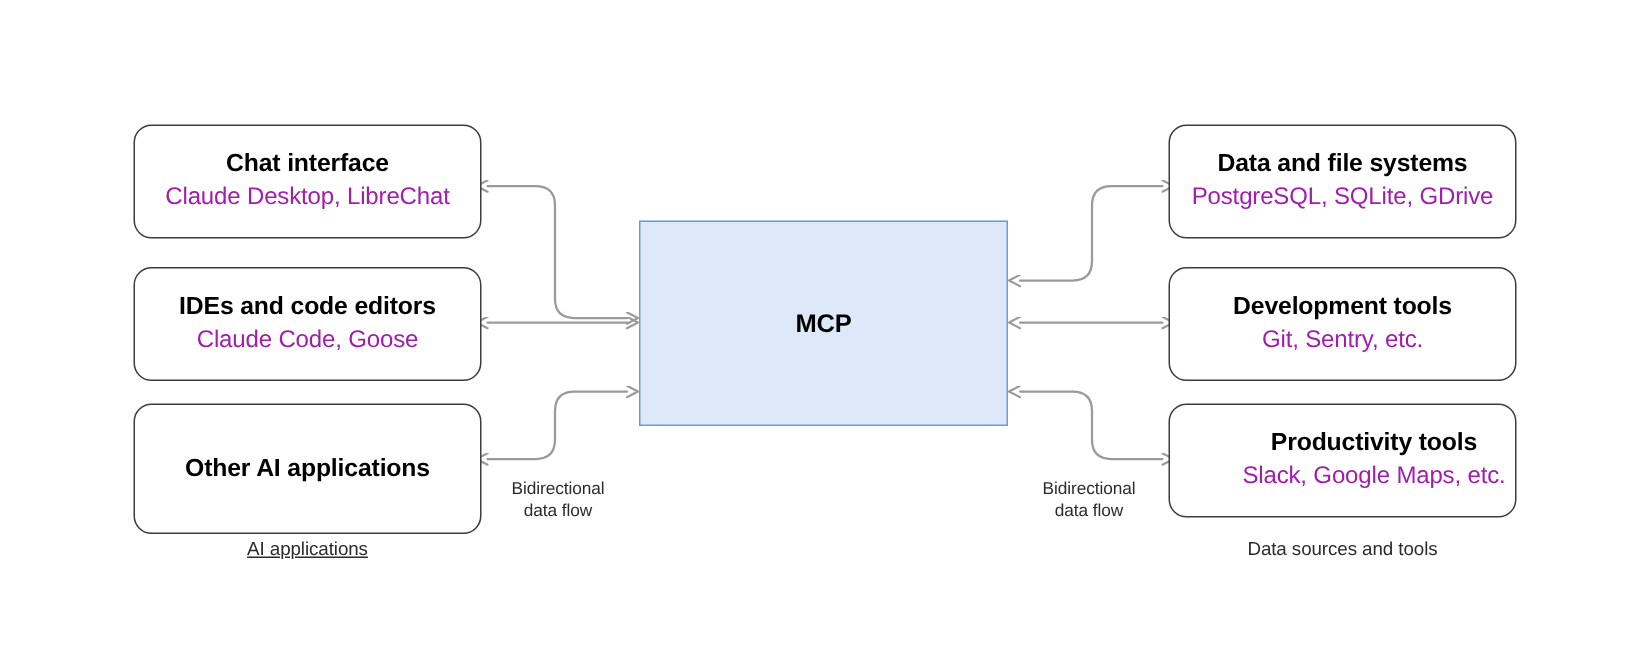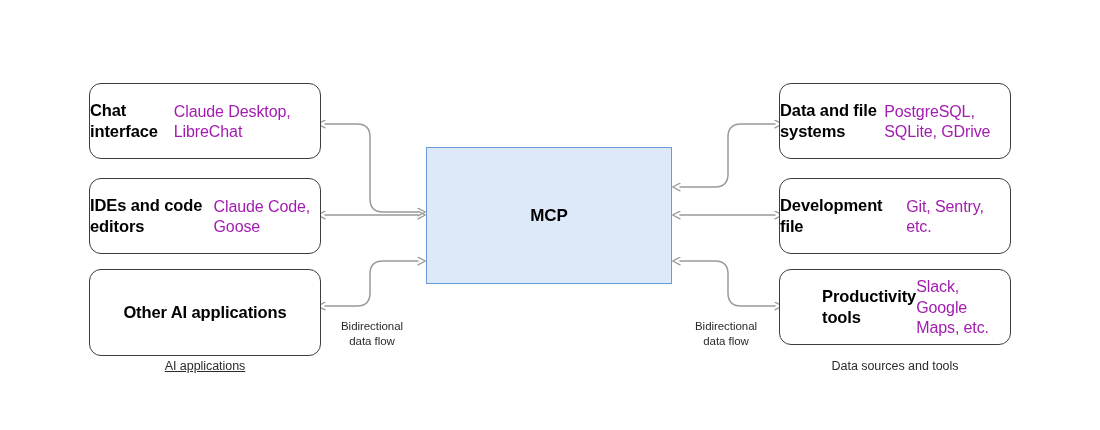--- a/index.html
+++ b/index.html
@@ -18,23 +18,24 @@
     background: #ffffff;
     overflow: hidden;
   }
   .node {
     position: absolute;
     box-sizing: border-box;
     border: 1.4px solid #3d3d3d;
     border-radius: 12px;
     background: #ffffff;
     display: flex;
-    flex-direction: row;
+    flex-direction: column;
     align-items: center;
     justify-content: center;
+    text-align: center;
     line-height: 1.28;
   }
   .node .title {
     font-size: 16.5px;
     font-weight: bold;
     color: #000000;
     letter-spacing: -0.1px;
   }
   .node .subtitle {
     font-size: 16px;
@@ -123,21 +124,21 @@
   <div class="node center" style="left:426px; top:147px; width:246px; height:137px;">
     <div class="title">MCP</div>
   </div>
 
   <div class="node" style="left:779px; top:83px; width:232px; height:76px;">
     <div class="title">Data and file systems</div>
     <div class="subtitle">PostgreSQL, SQLite, GDrive</div>
   </div>
 
   <div class="node" style="left:779px; top:178px; width:232px; height:76px;">
-    <div class="title">Development file</div>
+    <div class="title">Development tools</div>
     <div class="subtitle">Git, Sentry, etc.</div>
   </div>
 
   <div class="node" style="left:779px; top:269px; width:232px; height:76px;padding-left:42px;">
     <div class="title">Productivity tools</div>
     <div class="subtitle">Slack, Google Maps, etc.</div>
   </div>
 
   <div class="flow-label" style="left:322px; top:319px; width:100px;">
     <div>Bidirectional</div>

